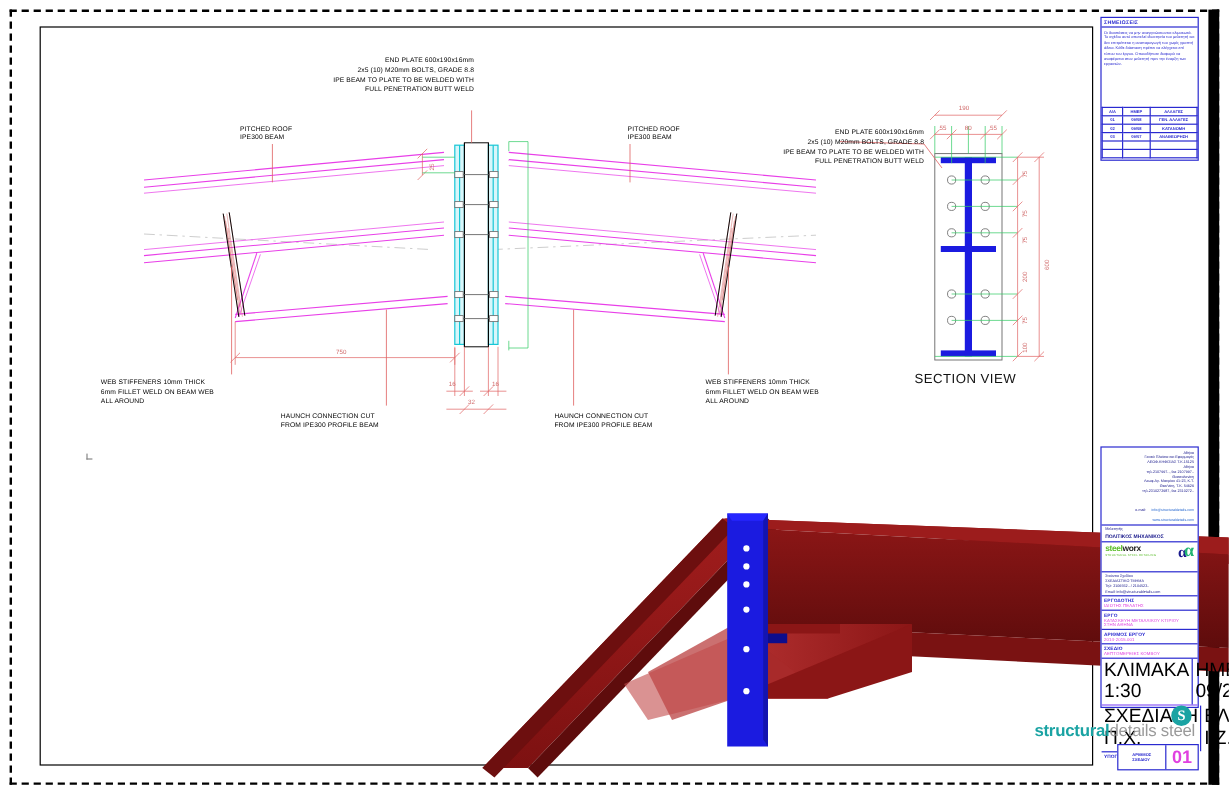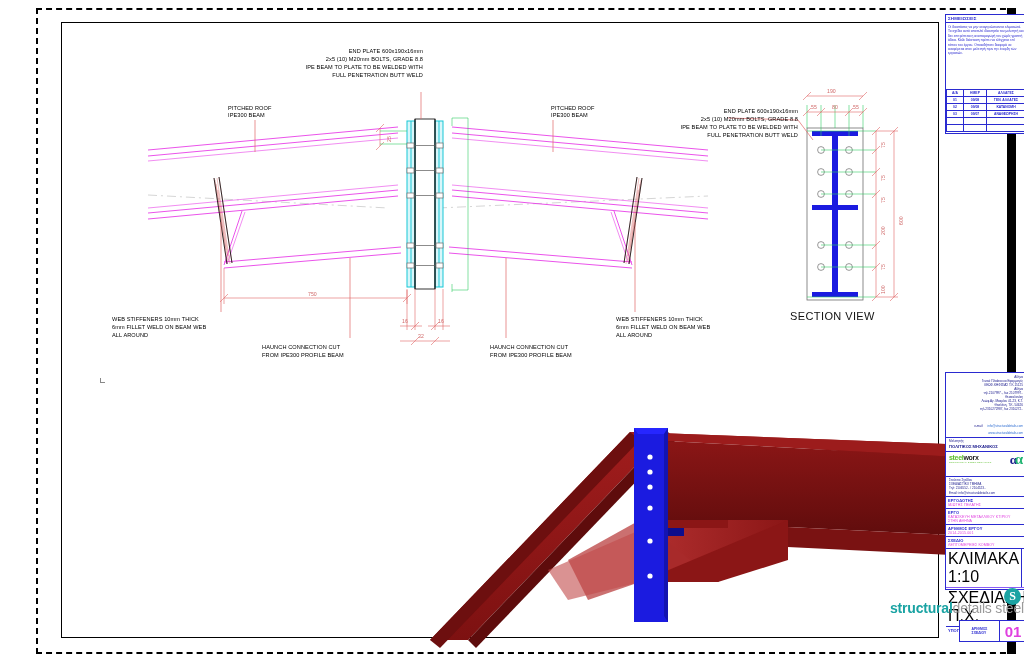--- a/index.html
+++ b/index.html
@@ -1,18 +1,18 @@
 <!DOCTYPE html>
 <html><head>
 <meta charset="utf-8">
 <style>
   html,body{margin:0;padding:0;background:#ffffff;}
   body{width:1024px;height:662px;position:relative;overflow:hidden;
        font-family:"Liberation Sans",sans-serif;color:#000;}
-  .sheet{position:absolute;inset:0;background:#fff;margin-left:28px;}
+  .sheet{position:absolute;inset:0;background:#fff;}
 
   
   .cutborder{position:absolute;left:8px;top:8px;right:8px;bottom:8px;
     border:2px dashed #000;box-sizing:border-box;}
   .blackbar{position:absolute;top:8px;bottom:8px;right:8px;width:9px;background:#000;}
   .innerframe{position:absolute;left:33px;top:22px;width:878px;height:616px;
     border:1px solid #000;box-sizing:border-box;}
 
   
   .tx{position:absolute;font-size:5.6px;line-height:7.4px;letter-spacing:.1px;
@@ -491,21 +491,21 @@
       <div class="val">2014-2015.001</div>
     </div>
     <div class="fld">
       <div class="lab">ΣΧΕΔΙΟ</div>
       <div class="val">ΛΕΠΤΟΜΕΡΕΙΕΣ ΚΟΜΒΟΥ</div>
     </div>
 
     <div class="fldrow" style="border-bottom:1px solid #8b5cf6;">
       <div style="padding:1px 2px;">
         <div class="lab">ΚΛΙΜΑΚΑ</div>
-        <div class="val">1:10</div>
+        <div class="val">1:30</div>
       </div>
       <div style="padding:1px 2px;">
         <div class="lab">ΗΜΕΡΟΜ</div>
         <div class="val">09/2015</div>
       </div>
     </div>
     <div class="fldrow" style="border-bottom:1px solid #2a2ad0;">
       <div style="padding:1px 2px;">
         <div class="lab">ΣΧΕΔΙΑΣΗ</div>
         <div class="val">Π.Χ.</div>

